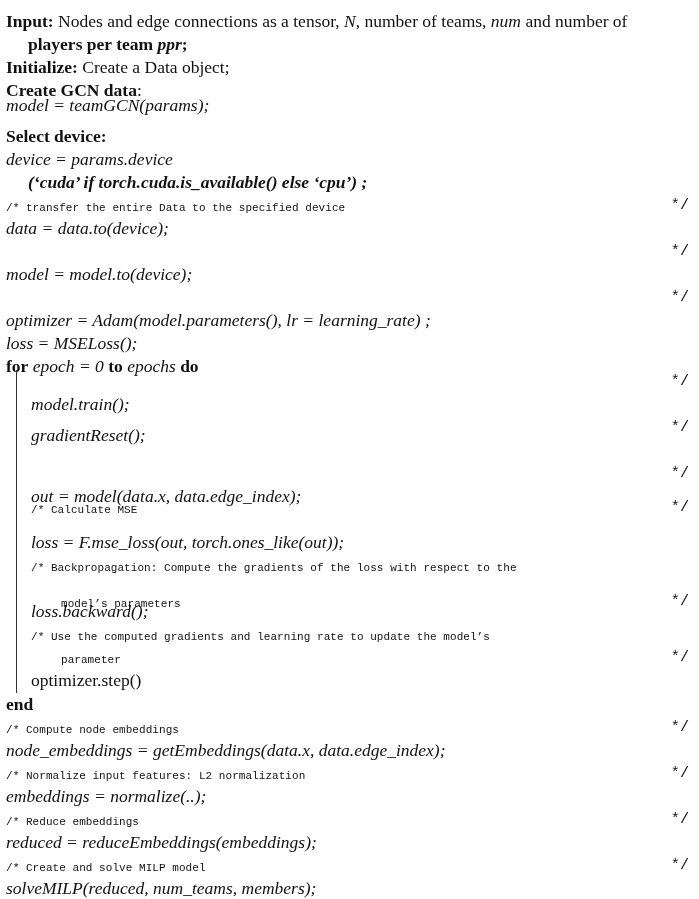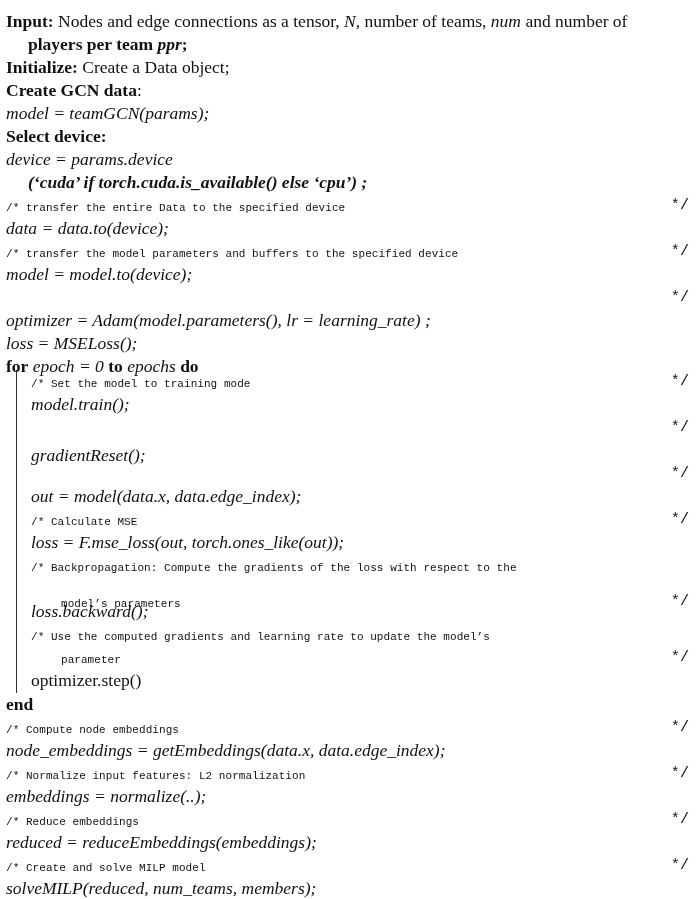--- a/index.html
+++ b/index.html
@@ -29,34 +29,33 @@
     <span>players per team </span><span class="it">ppr</span><span>;</span>
   </div>
 
   <div class="line" style="top:56px">
     <span class="kw">Initialize:</span><span> Create a Data object;</span>
   </div>
 
   <div class="line" style="top:79px">
     <span class="kw">Create GCN data</span><span>:</span>
   </div>
-  <div class="line it" style="top:102px">model = teamGCN(params);</div>
+  <div class="line it" style="top:94px">model = teamGCN(params);</div>
 
   <div class="line kw" style="top:125px">Select device:</div>
   <div class="line it" style="top:148px">device = params.device</div>
   <div class="line it ind1b" style="top:171px">(‘cuda’ if torch.cuda.is_available() else ‘cpu’) ;</div>
 
   <div class="line" style="top:194px">
     <span class="mono">/* transfer the entire Data to the specified device</span>
     <span class="cend">*/</span>
   </div>
   <div class="line it" style="top:217px">data = data.to(device);</div>
 
   <div class="line" style="top:240px">
-    <span class="mono">/* transfer the model parameters and buffers to the specified device</span>
     <span class="cend">*/</span>
   </div>
   <div class="line it" style="top:263px">model = model.to(device);</div>
 
   <div class="line" style="top:286px">
     <span class="cend">*/</span>
   </div>
   <div class="line it" style="top:309px">optimizer = Adam(model.parameters(), lr = learning_rate) ;</div>
 
   <div class="line it" style="top:332px">loss = MSELoss();</div>
@@ -65,36 +64,35 @@
     <span class="kw">for</span>
     <span class="it">epoch = 0</span>
     <span class="kw">to</span>
     <span class="it">epochs</span>
     <span class="kw">do</span>
   </div>
 
   <div class="loopbar"></div>
 
   <div class="line ind1" style="top:370px">
-    <span class="mono">/* Set the model to training mode</span>
     <span class="cend">*/</span>
   </div>
   <div class="line ind1 it" style="top:393px">model.train();</div>
 
   <div class="line ind1" style="top:416px">
     <span class="cend">*/</span>
   </div>
-  <div class="line ind1 it" style="top:444px">gradientReset();</div>
+  <div class="line ind1 it" style="top:424px">gradientReset();</div>
 
   <div class="line ind1" style="top:462px">
     <span class="cend">*/</span>
   </div>
   <div class="line ind1 it" style="top:485px">out = model(data.x, data.edge_index);</div>
 
-  <div class="line ind1" style="top:508px">
+  <div class="line ind1" style="top:496px">
     <span class="mono">/* Calculate MSE</span>
     <span class="cend">*/</span>
   </div>
   <div class="line ind1 it" style="top:531px">loss = F.mse_loss(out, torch.ones_like(out));</div>
 
   <div class="line ind1" style="top:554px">
     <span class="mono">/* Backpropagation:  Compute the gradients of the loss with respect to the</span>
   </div>
   <div class="line ind2" style="top:590px">
     <span class="mono">model’s parameters</span>

